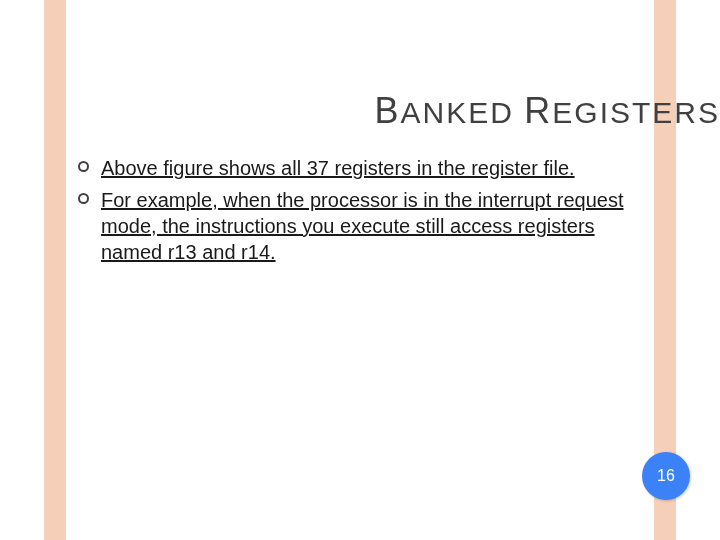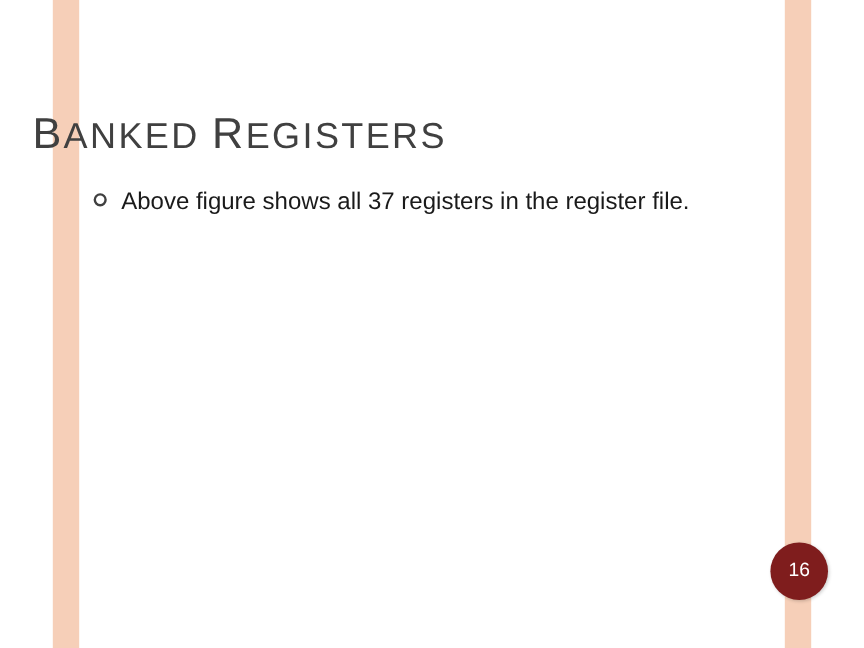--- a/index.html
+++ b/index.html
@@ -19,39 +19,38 @@
   }
   .vbar.left { left: 44px; }
   .vbar.right { right: 44px; }
   .pagebadge {
     position: absolute;
     right: 30px;
     bottom: 40px;
     width: 48px;
     height: 48px;
     border-radius: 50%;
-    background: #7f1d1d;
+    background: #3b82f6;
     display: flex;
     align-items: center;
     justify-content: center;
     color: #ffffff;
     font-size: 16px;
     box-shadow: 1px 1px 3px rgba(0,0,0,0.2);
   }
   .title {
     position: absolute;
     top: 90px;
-    left: 12px;
+    left: 0;
     right: 0;
-    text-align: left;
+    text-align: right;
     font-size: 30px;
     letter-spacing: 2px;
     color: #404040;
     font-weight: normal;
-    padding-left: 15px;
   }
   .title .cap { font-size: 36px; }
   .content {
     position: absolute;
     top: 155px;
     left: 78px;
     right: 78px;
   }
   .item {
     display: flex;
@@ -66,34 +65,39 @@
     border-radius: 50%;
     margin-top: 6px;
     margin-right: 12px;
     background: #ffffff;
   }
   .txt {
     flex: 1 1 auto;
     font-size: 20px;
     line-height: 1.3;
     color: #1a1a1a;
+    text-decoration: underline;
   }
 </style>
 </head>
 <body>
 
 <div class="vbar left"></div>
 <div class="vbar right"></div>
 
 <h1 class="title">
   <span class="cap">B</span><span>ANKED </span><span class="cap">R</span><span>EGISTERS</span>
 </h1>
 
 <div class="content">
   <div class="item">
     <span class="bullet"></span>
     <span class="txt">Above figure shows all 37 registers in the register file.</span>
   </div>
+  <div class="item">
+    <span class="bullet"></span>
+    <span class="txt">For example, when the processor is in the interrupt request mode, the instructions you execute still access registers named r13 and r14.</span>
+  </div>
 </div>
 
 <div class="pagebadge">
   <span>16</span>
 </div>
 
 </body></html>

